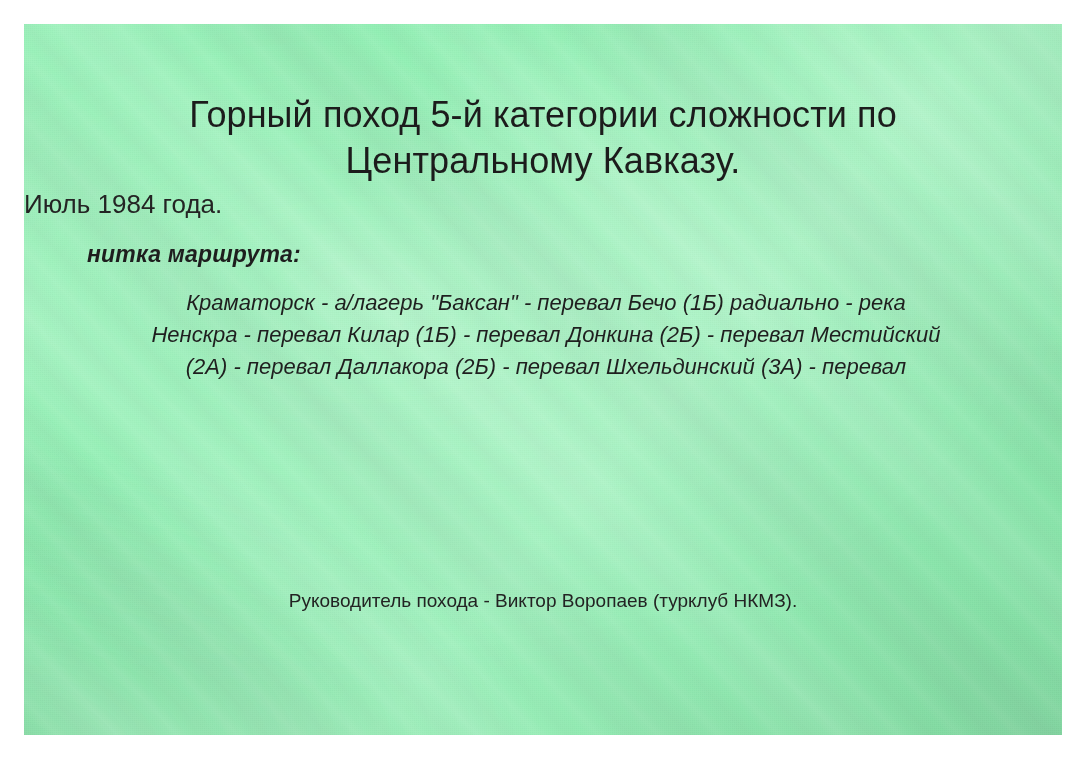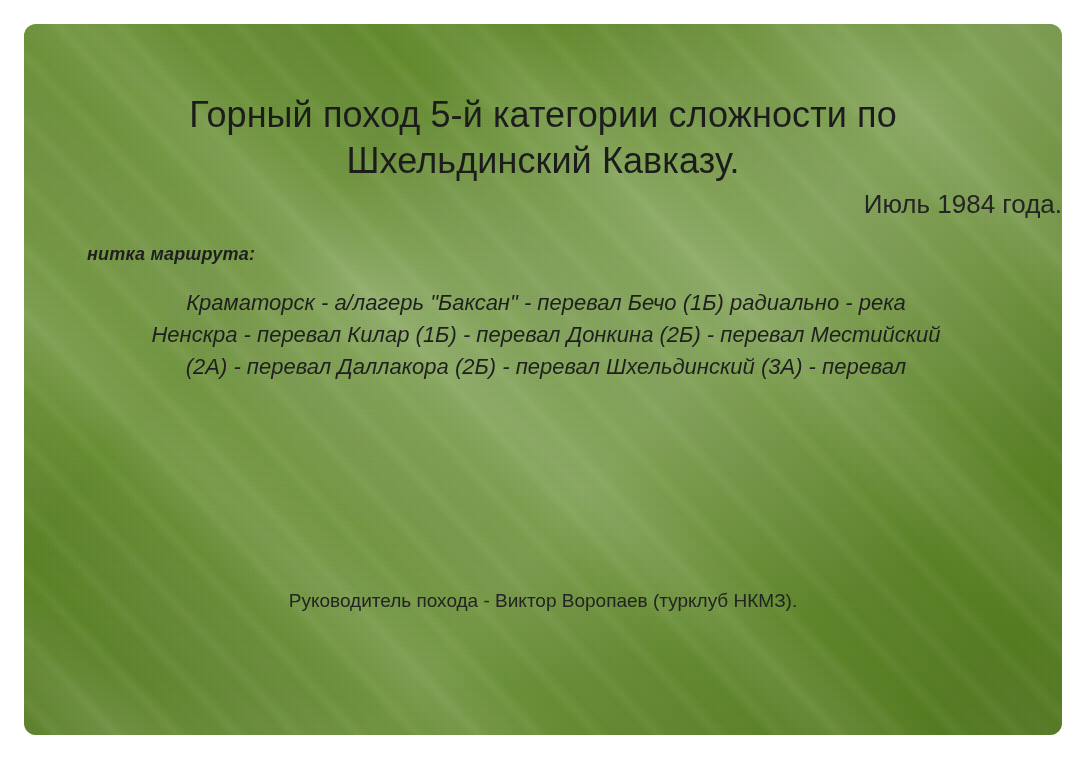--- a/index.html
+++ b/index.html
@@ -24,24 +24,23 @@
     box-sizing: border-box;
   }
 
   
   .paper {
     position: absolute;
     left: 24px;
     top: 24px;
     width: 1038px;
     height: 711px;
-    background: #4d7c0f;
+    background: #86efac;
     overflow: hidden;
     box-shadow: 0 0 0 0 rgba(0,0,0,0);
-    border-radius: 12px;
   }
 
   
   .paper-tex-a,
   .paper-tex-b,
   .paper-tex-c,
   .paper-tex-d {
     position: absolute;
     inset: -20%;
     pointer-events: none;
@@ -111,32 +110,32 @@
   }
   .doc-title .title-line {
     display: block;
   }
 
   .doc-date {
     position: absolute;
     left: 0;
     right: 0;
     top: 164px;
-    text-align: right;
+    text-align: left;
     font-size: 26px;
     line-height: 32px;
     font-weight: 400;
     color: #242424;
   }
 
   .route-label {
     position: absolute;
     left: 63px;
     top: 218px;
-    font-size: 18px;
+    font-size: 23px;
     line-height: 24px;
     font-weight: 700;
     font-style: italic;
     color: #1e1e1e;
     letter-spacing: 0.2px;
     text-align: right;
   }
 
   .route-block {
     position: absolute;
@@ -176,21 +175,21 @@
     <div class="paper-tex-a"></div>
     <div class="paper-tex-b"></div>
     <div class="paper-tex-c"></div>
     <div class="paper-tex-d"></div>
     <div class="paper-grain"></div>
 
     <div class="content">
 
       <h1 class="doc-title">
         <span class="title-line">Горный поход 5-й категории сложности по</span>
-        <span class="title-line">Шхельдинский Кавказу.</span>
+        <span class="title-line">Центральному Кавказу.</span>
       </h1>
 
       <div class="doc-date">Июль 1984 года.</div>
 
       <div class="route-label">нитка маршрута:</div>
 
       <div class="route-block">
         <span class="route-line">Краматорск - а/лагерь "Баксан"  - перевал Бечо (1Б) радиально - река</span>
         <span class="route-line">Ненскра - перевал Килар (1Б) - перевал Донкина (2Б) - перевал Местийский</span>
         <span class="route-line">(2А) - перевал Даллакора (2Б) - перевал Шхельдинский (3А) - перевал</span>

